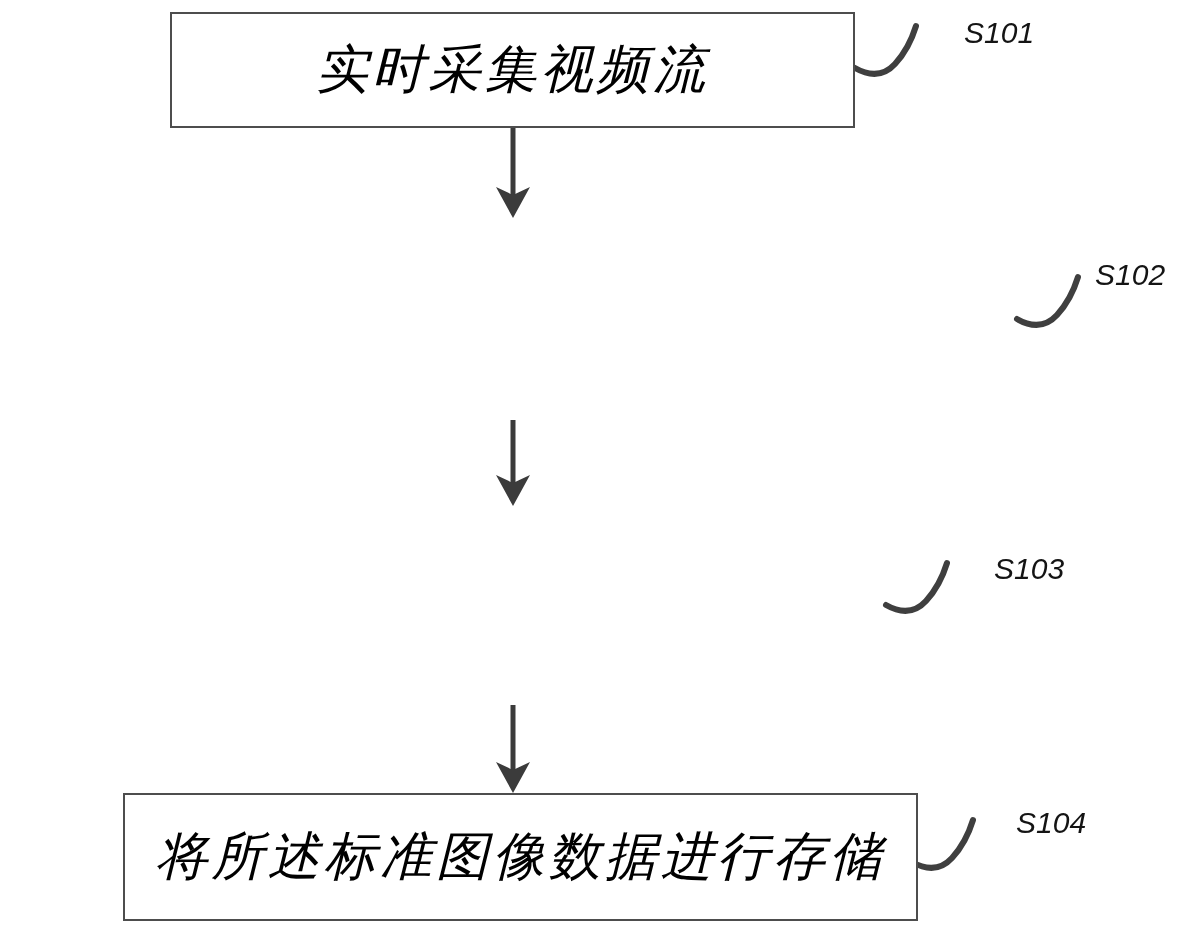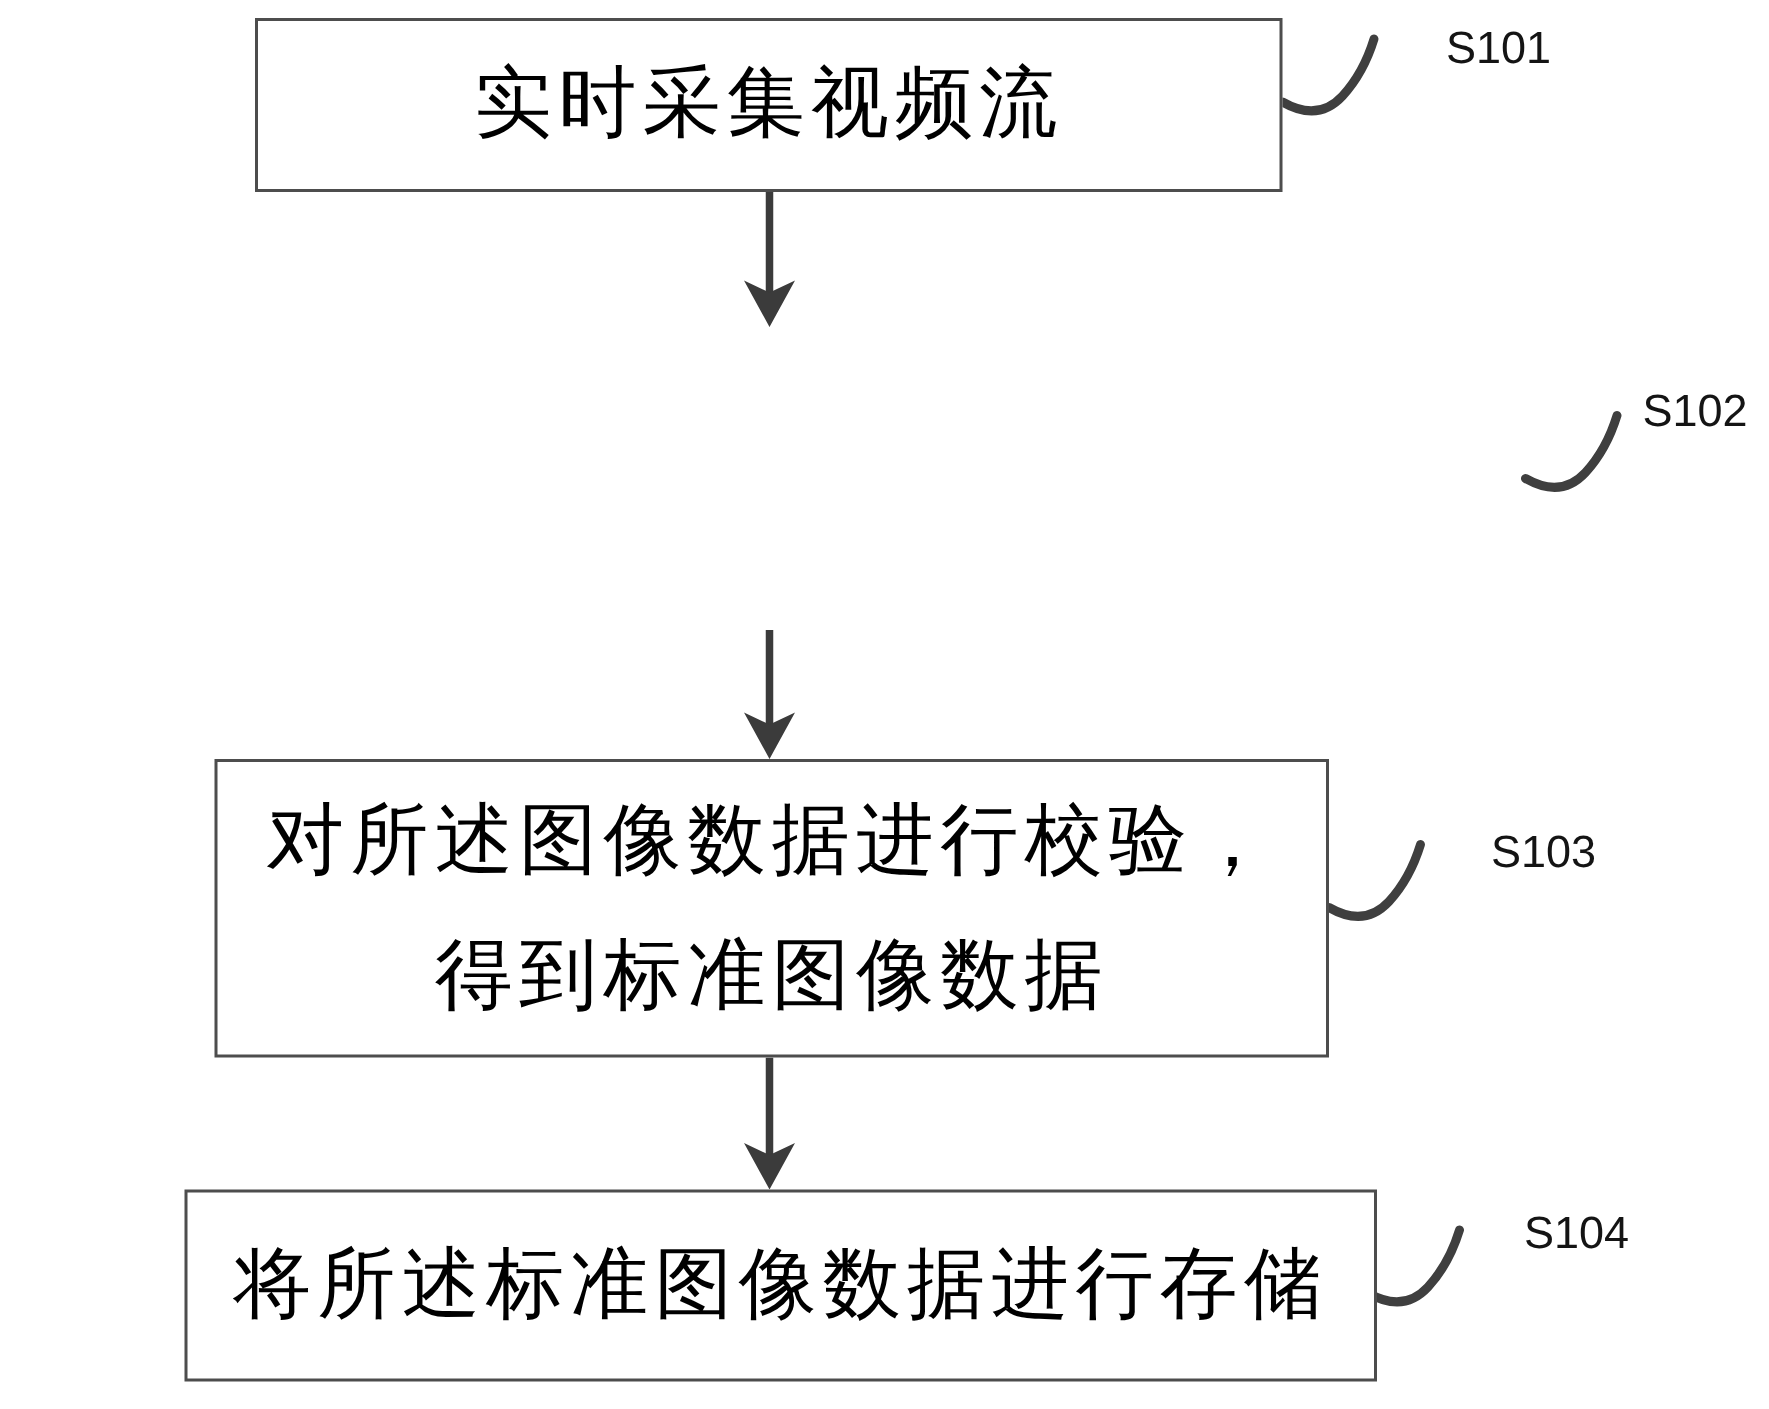--- a/index.html
+++ b/index.html
@@ -12,20 +12,21 @@
     height: 939px;
     position: relative;
     overflow: hidden;
     font-family: "DejaVu Sans", sans-serif;
   }
   .canvas {
     position: absolute;
     left: 0; top: 0;
     width: 1179px;
     height: 661px;
+    font-style: italic;
   }
   .step-box {
     position: absolute;
     border: 2px solid #4d4d4d;
     background: #ffffff;
     display: flex;
     flex-direction: column;
     align-items: center;
     justify-content: center;
     text-align: center;
@@ -92,24 +93,20 @@
     <path class="ref-curve" d="M1017,319 c14,8 28,9 40,-4 c11,-12 17,-25 21,-38"></path>
     <path class="ref-curve" d="M886,605 c14,8 28,9 40,-4 c11,-12 17,-25 21,-38"></path>
     <path class="ref-curve" d="M912,862 c14,8 28,9 40,-4 c11,-12 17,-25 21,-38"></path>
   </svg>
 
   <div class="step-box" id="box-s101">
     <div class="line">实时采集视频流</div>
   </div>
 
 
-  <div class="step-box" id="box-s103">
-    <div class="line">对所述图像数据进行校验，</div>
-    <div class="line">得到标准图像数据</div>
-  </div>
 
   <div class="step-box" id="box-s104">
     <div class="line">将所述标准图像数据进行存储</div>
   </div>
 
   <div class="step-label" id="label-s101">S101</div>
   <div class="step-label" id="label-s102">S102</div>
   <div class="step-label" id="label-s103">S103</div>
   <div class="step-label" id="label-s104">S104</div>
 

